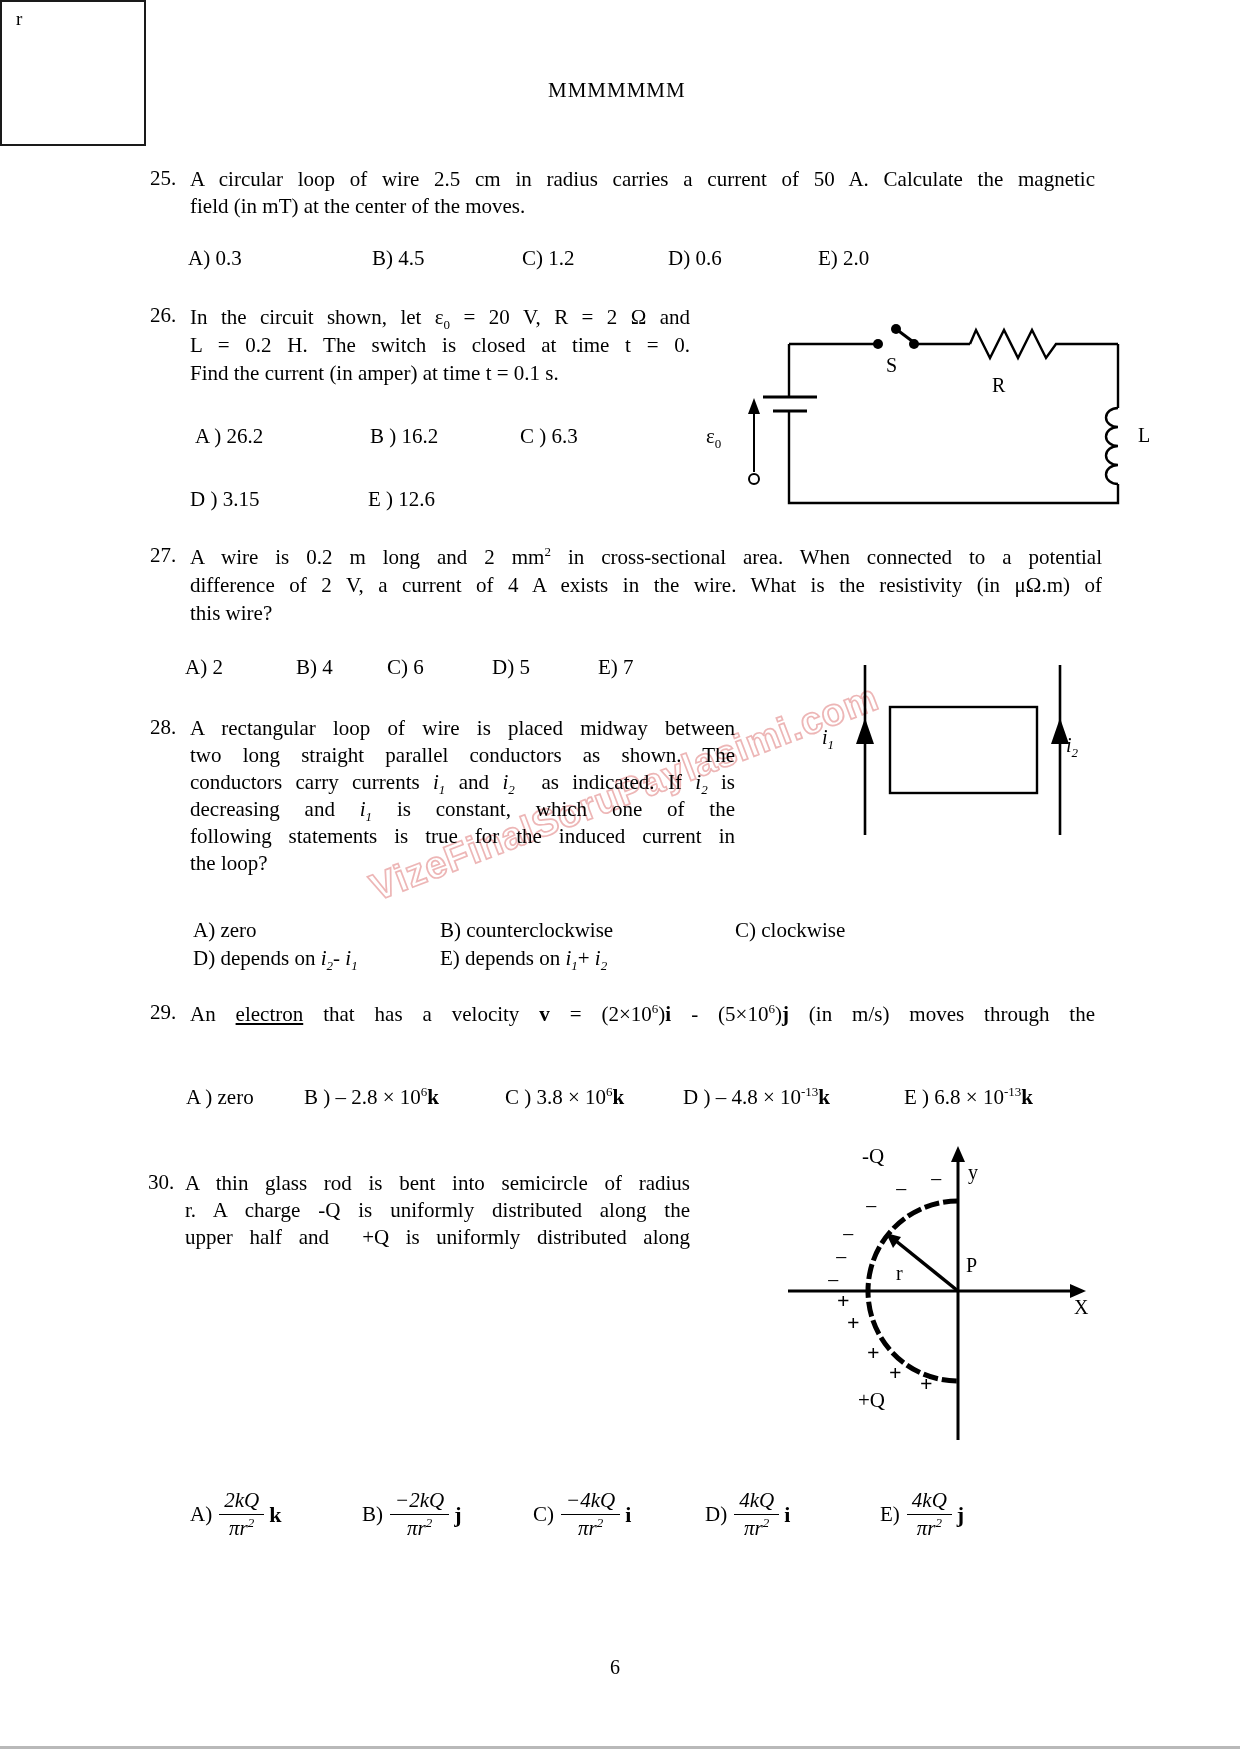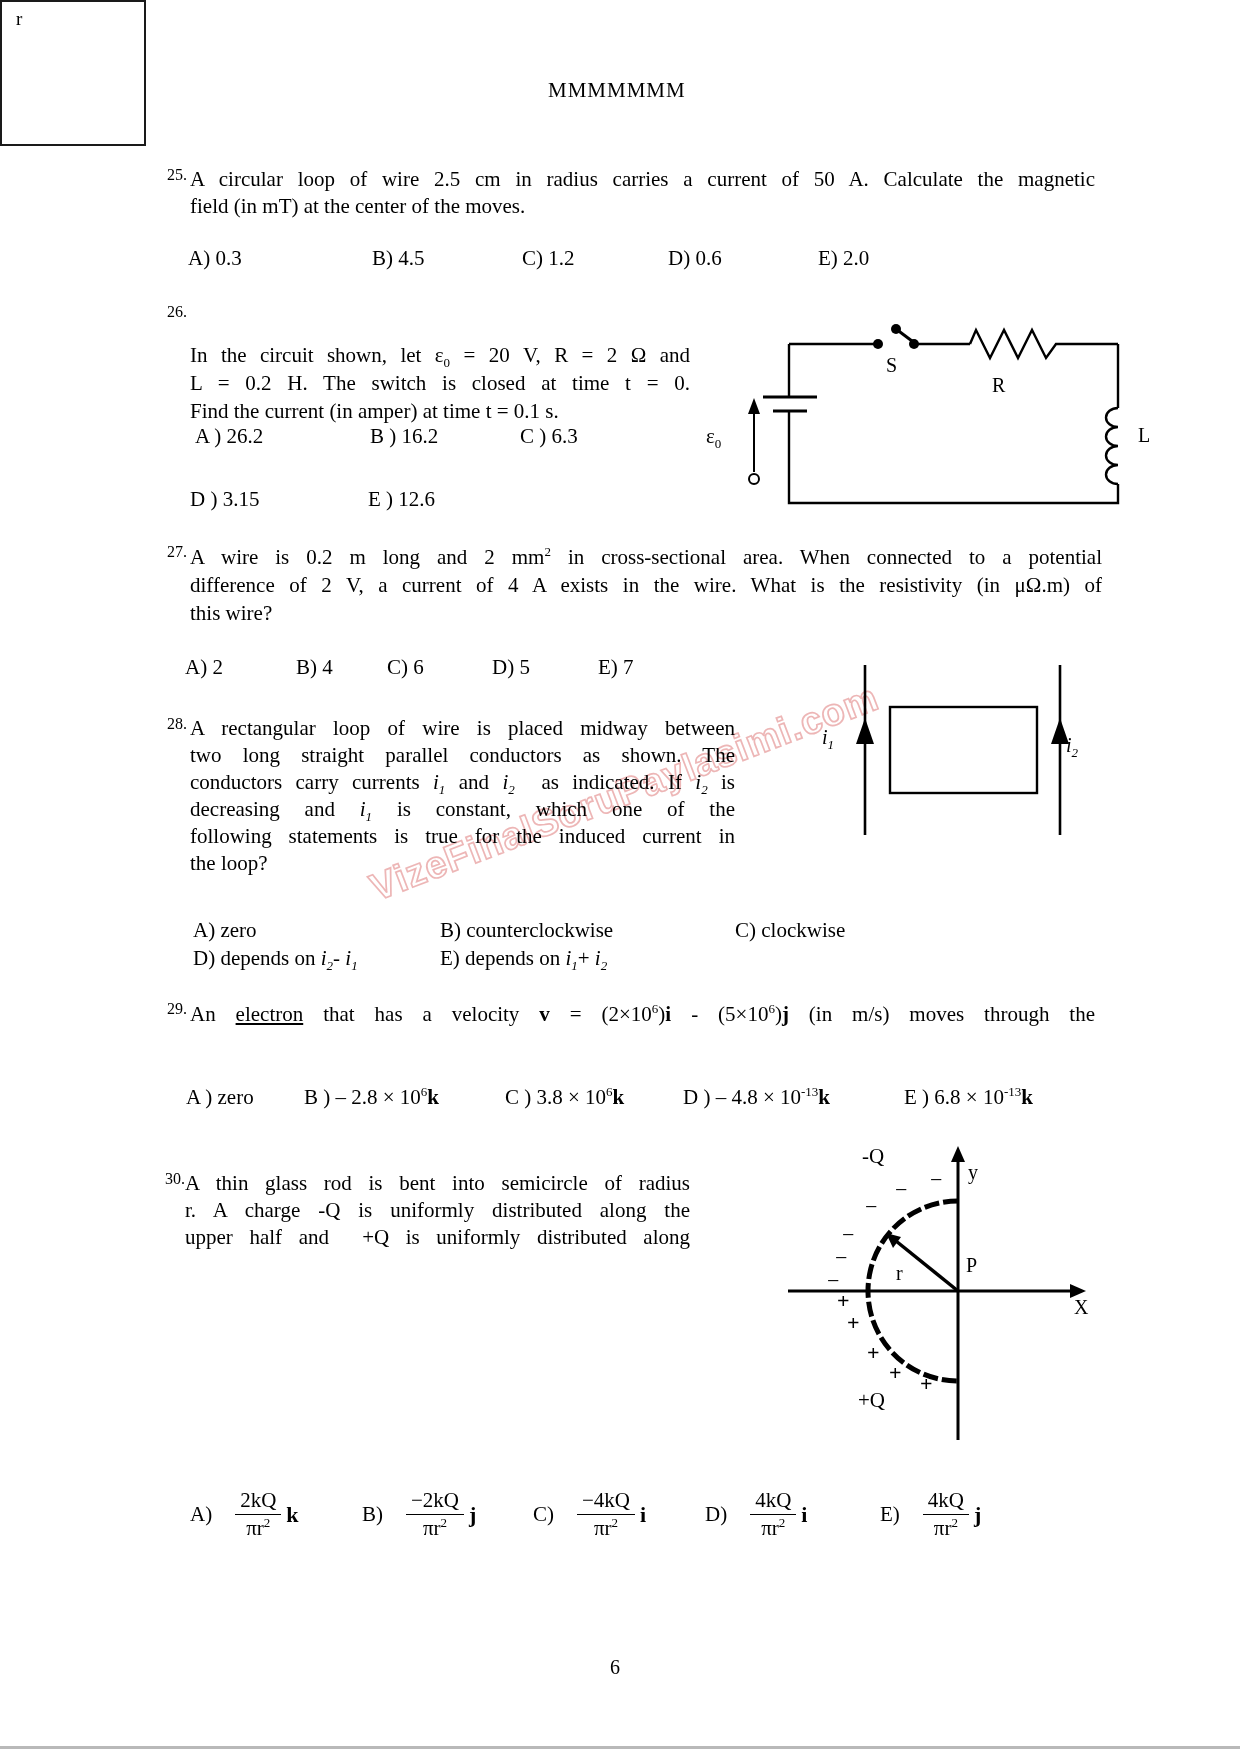--- a/index.html
+++ b/index.html
@@ -1,34 +1,34 @@
 <!DOCTYPE html>
 <html><head>
 <meta charset="utf-8">
 <style>
   html,body{margin:0;padding:0;}
   body{width:1240px;height:1754px;position:relative;background:#ffffff;
        font-family:"Liberation Serif", serif;color:#000;}
   .abs{position:absolute;}
-  .qnum{font-size:16px;margin-left:17px;}
+  .qnum{font-size:21px;}
   .qlines{font-size:21px;}
   .qlines .ln{line-height:27px;white-space:nowrap;}
   .qlines .jline{white-space:normal;text-align:justify;text-align-last:justify;}
   .opt{position:absolute;font-size:21px;white-space:nowrap;}
   sup{font-size:13px;line-height:0;vertical-align:super;}
   sub{font-size:13px;line-height:0;vertical-align:sub;}
   .corner-box{left:0;top:0;width:146px;height:146px;border:2px solid #1a1a1a;box-sizing:border-box;}
   .corner-box .lbl{position:absolute;left:14px;top:6px;font-size:19px;}
   .title{left:548px;top:78px;font-size:21px;letter-spacing:1px;}
   .diagram-label{position:absolute;font-size:20px;white-space:nowrap;}
   .watermark{position:absolute;left:372px;top:868px;transform:rotate(-21deg);transform-origin:0 50%;
      font-family:"Liberation Sans",sans-serif;font-size:38px;font-weight:bold;letter-spacing:1px;
      color:rgba(255,255,255,0);-webkit-text-stroke:1.7px rgba(233,164,164,0.8);white-space:nowrap;}
   .mopt{position:absolute;display:inline-flex;align-items:center;font-size:21px;}
-  .mopt .frac{display:inline-flex;flex-direction:column;align-items:center;margin-left:23px;}
+  .mopt .frac{display:inline-flex;flex-direction:column;align-items:center;margin-left:7px;font-style:italic;}
   .mopt .frac .num{padding:0 5px 1px 5px;border-bottom:1.6px solid #000;}
   .mopt .frac .den{padding-top:1px;}
   .mopt .vec{font-weight:bold;margin-left:5px;font-size:22px;}
   .mark{position:absolute;font-size:22px;line-height:22px;}
   .mark.plus{font-weight:bold;}
   .pagenum{left:610px;top:1656px;font-size:20px;}
   .bottom-rule{left:0;top:1746px;width:1240px;height:3px;background:#b9b9b9;}
   svg{position:absolute;overflow:visible;}
 </style>
 </head>
@@ -48,21 +48,21 @@
   <div class="ln">field (in mT) at the center of the moves.</div>
 </div>
 <span class="opt" style="left:188px;top:246px;">A) 0.3</span>
 <span class="opt" style="left:372px;top:246px;">B) 4.5</span>
 <span class="opt" style="left:522px;top:246px;">C) 1.2</span>
 <span class="opt" style="left:668px;top:246px;">D) 0.6</span>
 <span class="opt" style="left:818px;top:246px;">E) 2.0</span>
 
 <div class="abs qnum" style="left:150px;top:303px;">26.</div>
 <div class="abs qlines" style="left:190px;top:303px;width:500px;">
-  <div class="ln jline" style="line-height:28px;margin-top:38px;">In the circuit shown, let ε<sub>0</sub> = 20 V, R = 2 Ω and</div>
+  <div class="ln jline" style="line-height:28px;">In the circuit shown, let ε<sub>0</sub> = 20 V, R = 2 Ω and</div>
   <div class="ln jline" style="line-height:28px;">L = 0.2 H. The switch is closed at time t = 0.</div>
   <div class="ln" style="line-height:28px;">Find the current (in amper) at time t = 0.1 s.</div>
 </div>
 <span class="opt" style="left:195px;top:424px;">A ) 26.2</span>
 <span class="opt" style="left:370px;top:424px;">B ) 16.2</span>
 <span class="opt" style="left:520px;top:424px;">C ) 6.3</span>
 <span class="opt" style="left:190px;top:487px;">D ) 3.15</span>
 <span class="opt" style="left:368px;top:487px;">E ) 12.6</span>
 
 <svg style="left:700px;top:320px;" width="480" height="200" viewBox="0 0 480 200">

